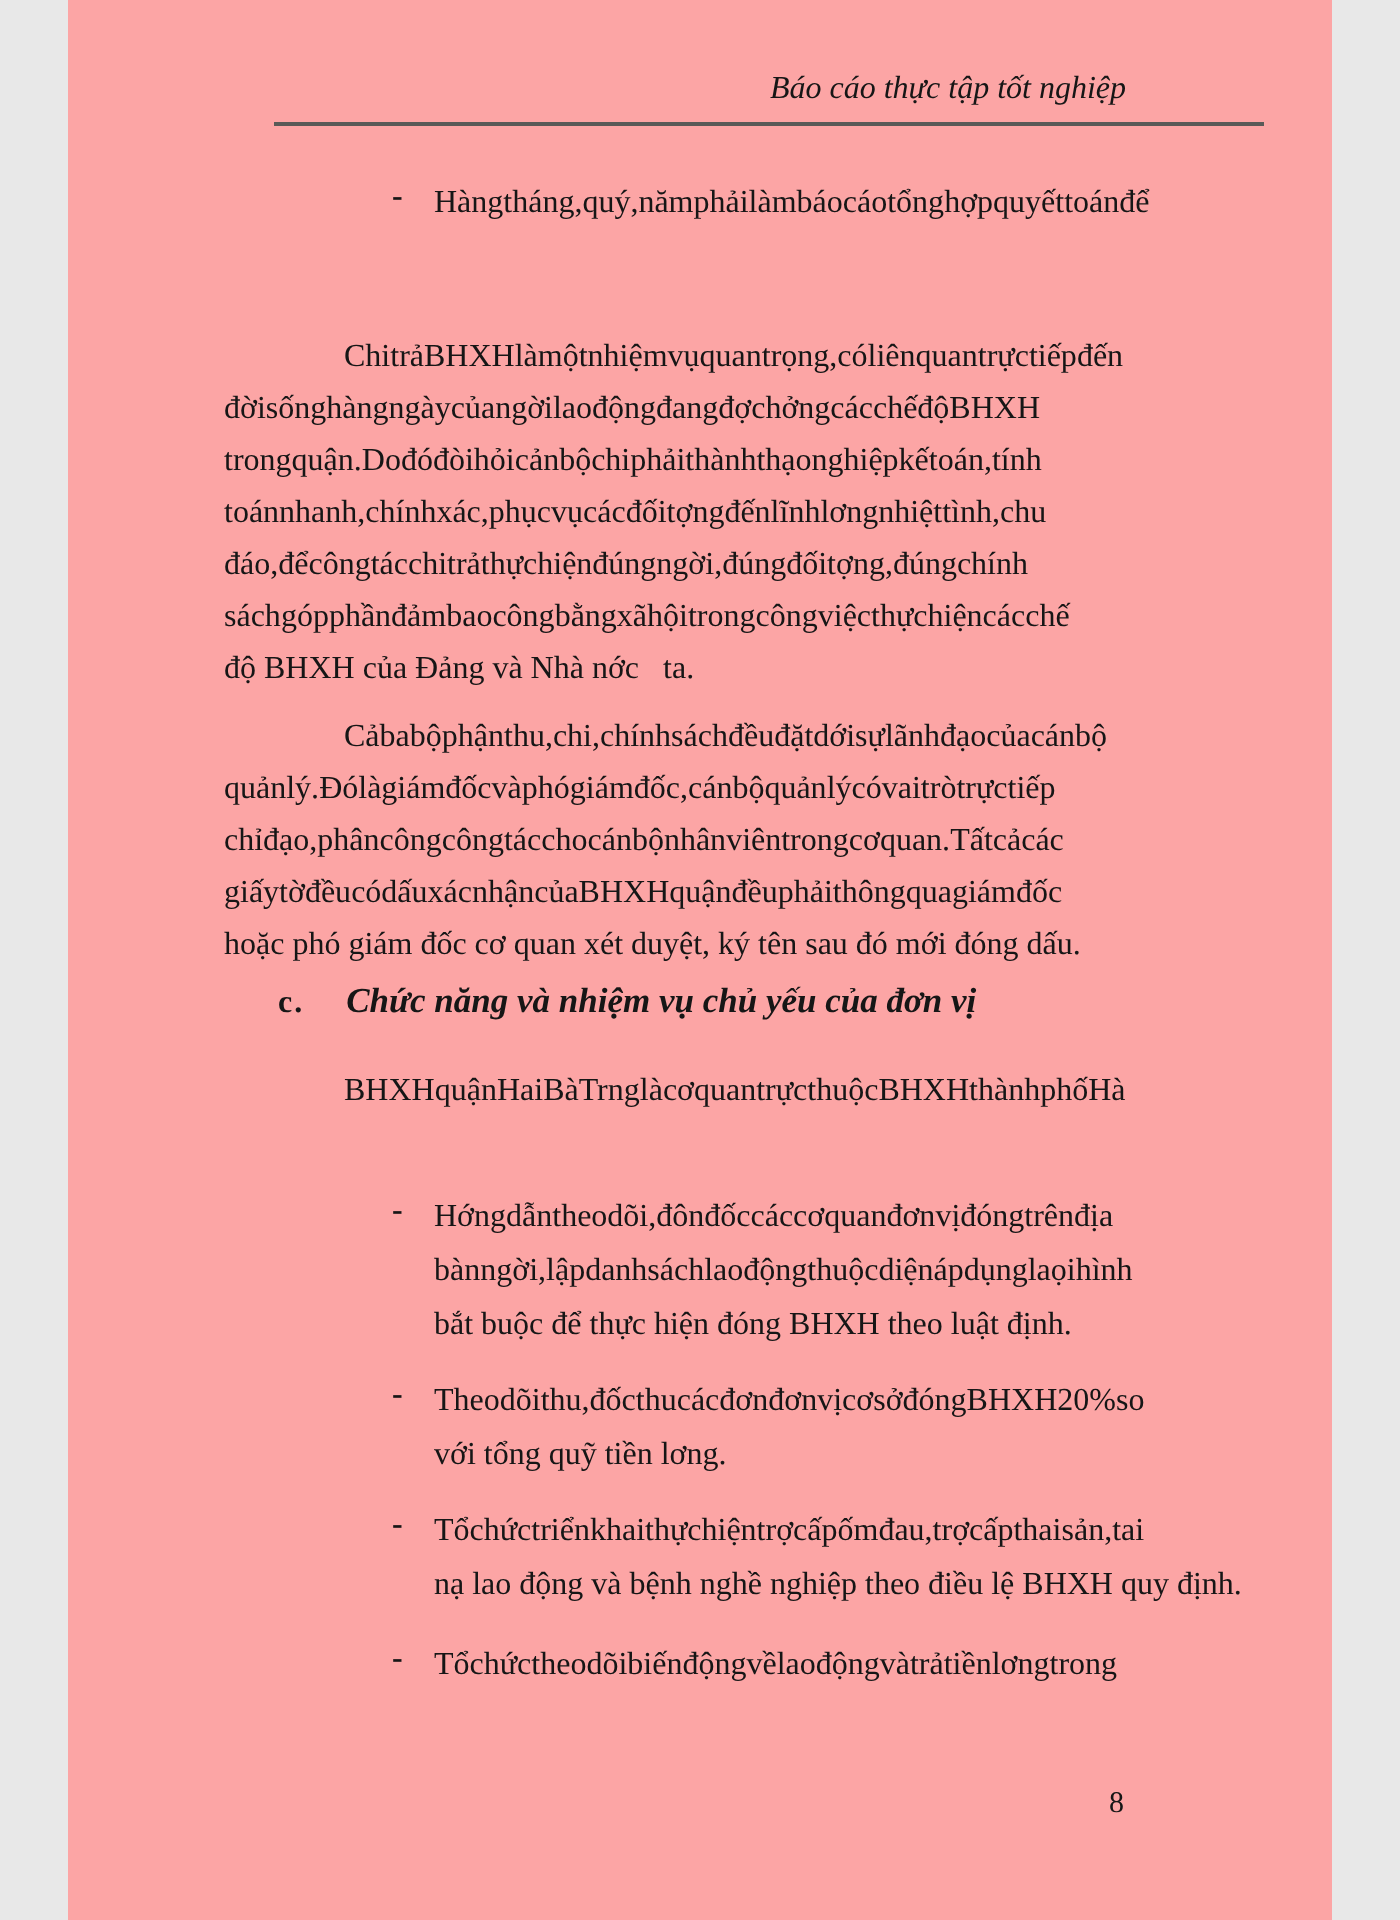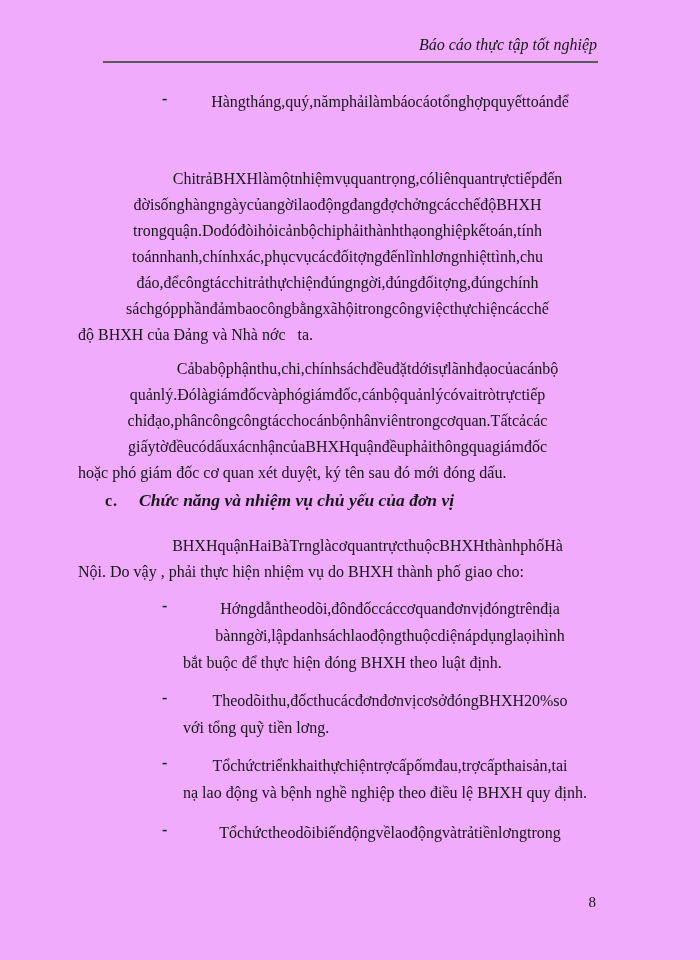--- a/index.html
+++ b/index.html
@@ -1,37 +1,37 @@
 <!DOCTYPE html>
 <html><head>
 <meta charset="utf-8">
 <style>
   html,body{margin:0;padding:0;background:#e8e8e8;}
   .page{
     position:relative;
-    width:700px;height:960px;
+    width:632px;height:960px;
     margin:0 auto;
-    background:#f0abfc;
+    background:#fca5a5;
     font-family:"Liberation Serif","DejaVu Serif",serif;
     color:#161616;
     overflow:hidden;
   }
   
   .header-title{
     position:absolute;top:34px;right:103px;
     font-size:16px;font-style:italic;line-height:22px;
     white-space:nowrap;
   }
   .header-rule{
     position:absolute;top:61px;left:103px;width:495px;height:2px;
     background:#5a5a58;
   }
   
   .tline{
-    display:flex;justify-content:center;
+    display:flex;justify-content:flex-start;
     height:26px;line-height:26px;font-size:16px;
   }
   .tline span{white-space:pre;}
   .tline.last{display:block;white-space:pre-wrap;text-align:left;}
   .indent .tline:first-child{padding-left:60px;}
   
   .para{position:absolute;left:78px;width:519px;}
   .pA{top:166px;}
   .pB{top:356px;}
   .pC{top:533px;}
@@ -288,21 +288,20 @@
         <span>là</span>
         <span>cơ</span>
         <span>quan</span>
         <span>trực</span>
         <span>thuộc</span>
         <span>BHXH</span>
         <span>thành</span>
         <span>phố</span>
         <span>Hà</span>
       </div>
-      <div class="tline last">Nội. Do vậy , phải thực hiện nhiệm vụ do BHXH thành phố giao cho:</div>
     </div>
 
   <div class="bullet b2">
     <span class="dash">-</span>
     <div class="btext">
         <div class="tline">
           <span>Hớng</span>
           <span>dẫn</span>
           <span>theo</span>
           <span>dõi</span>

